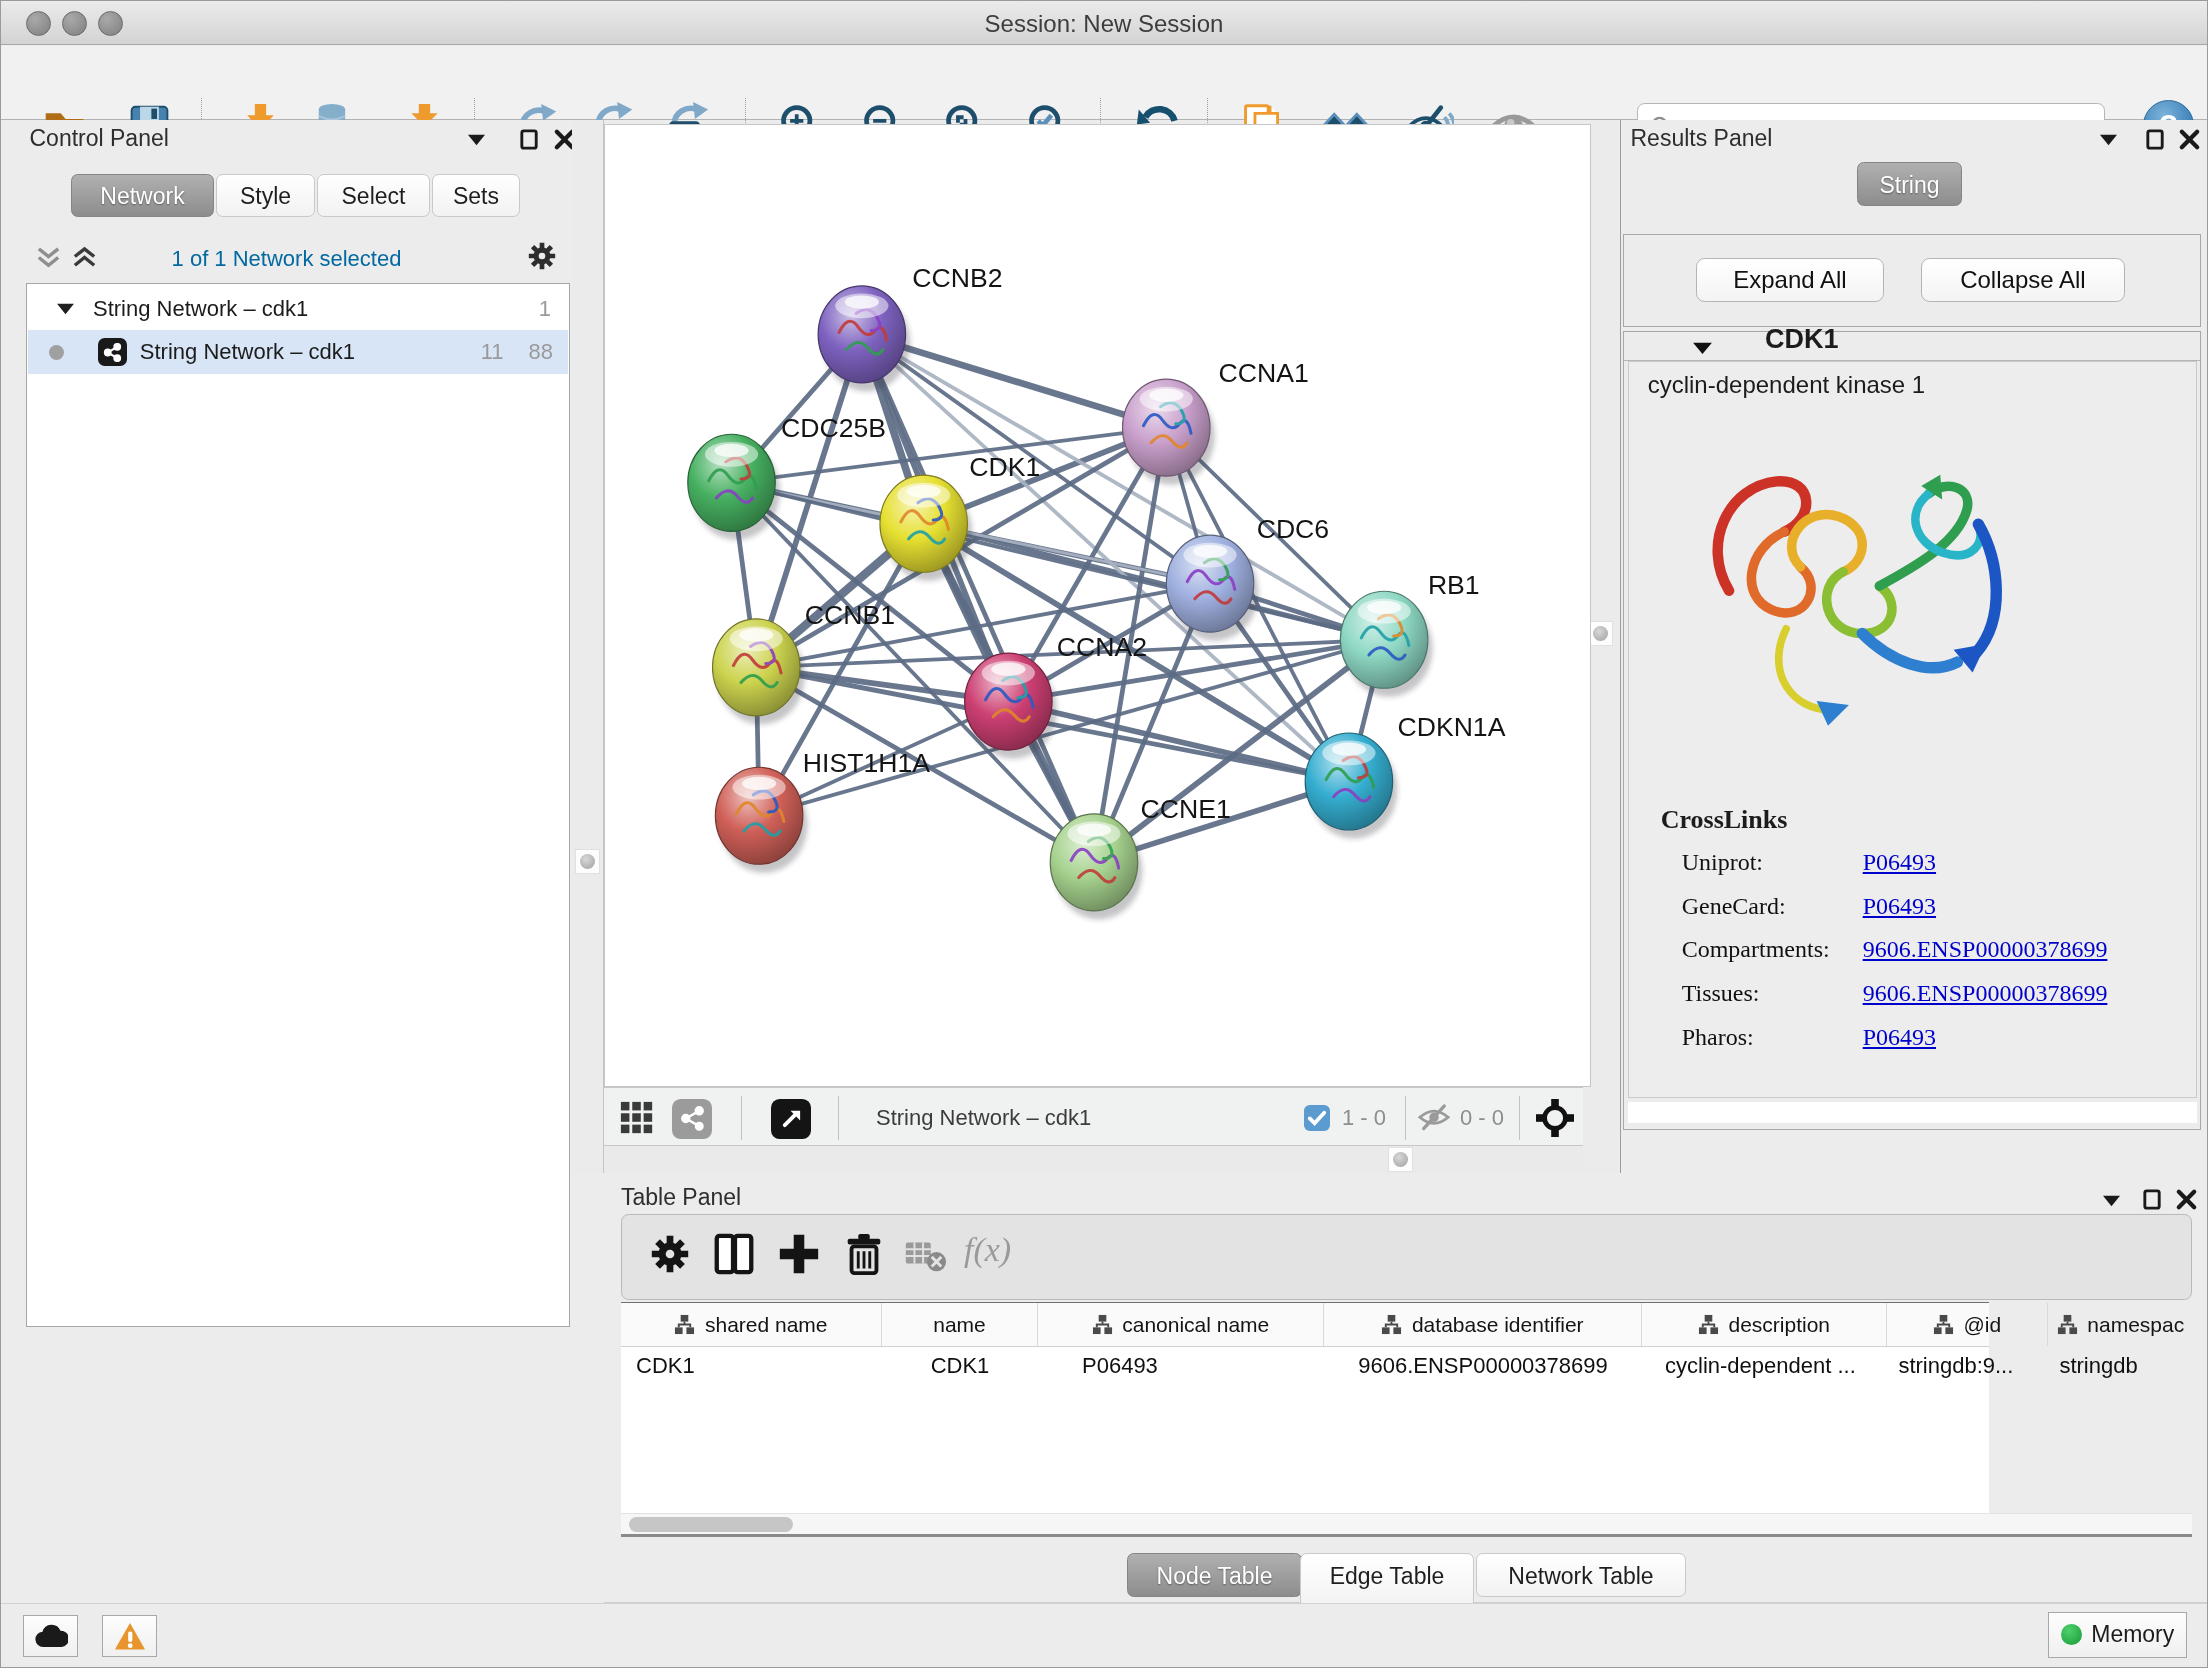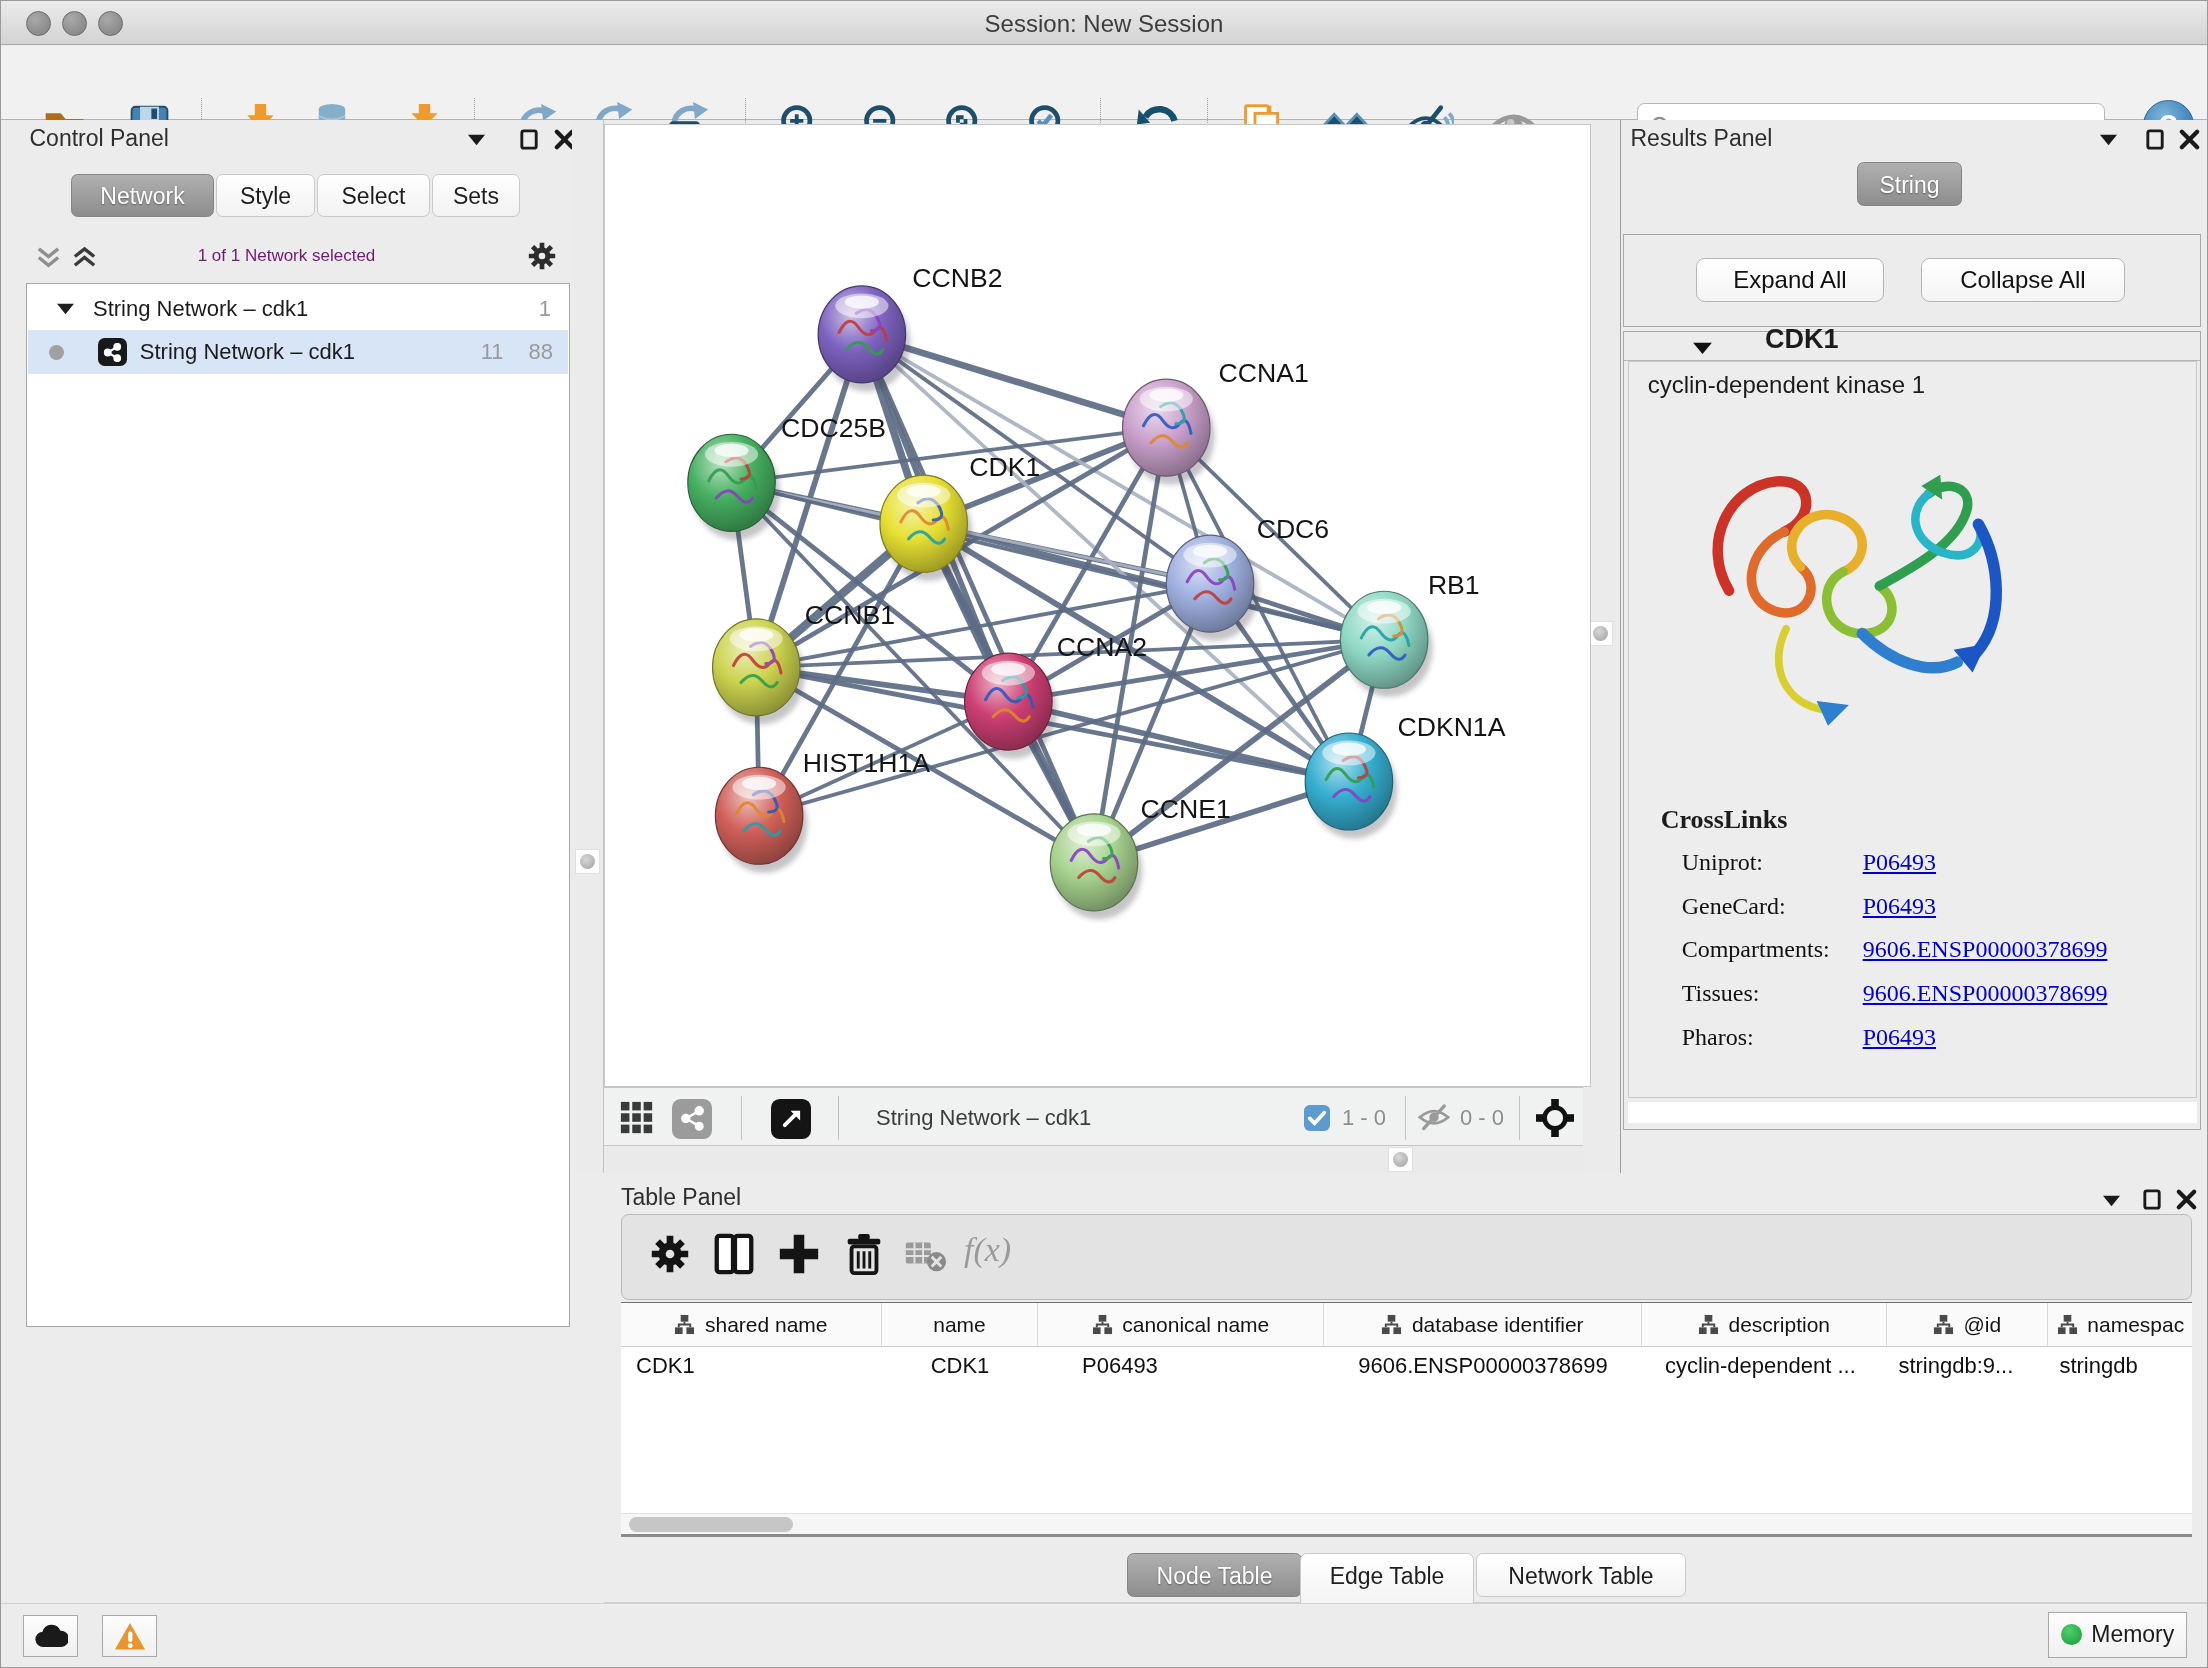--- a/index.html
+++ b/index.html
@@ -76,21 +76,21 @@
   .serif { font-family:"Liberation Serif", serif; }
   .xlink { color:#0000cc; text-decoration:underline; font-family:"Liberation Serif",serif; font-size:24px; }
   .xl-label { font-family:"Liberation Serif",serif; font-size:24px; color:#111; }
 
   
   .tablepanel { position:absolute; left:603px; top:1172px; width:1605px; height:430px; background:#ececec;
     border-bottom:1px solid #cfcfcf; }
   .tp-toolbar { position:absolute; left:17px; top:41px; width:1571px; height:86px; background:#e3e3e3;
     border:1px solid #b9b9b9; border-radius:7.6px; }
   .tp-ico { position:absolute; top:16px; width:46px; height:46px; }
-  .tbl { position:absolute; left:17px; top:129px; width:1571px; height:211px; background:#fff;
+  .tbl { position:absolute; left:17px; top:129px; width:1368px; height:211px; background:#fff;
     border-top:1.9px solid #6f6f6f;text-align:center; }
   .tbl-head { display:flex; height:44px; background:#fafafa; border-bottom:1px solid #cfcfcf; }
   .th { display:flex; align-items:center; justify-content:center; gap:9.5px; font-size:21px; color:#141414;
     border-right:1px solid #d9d9d9; overflow:hidden; white-space:nowrap; flex:none; }
   .tbl-row { display:flex; height:38px; }
   .td { font-size:22px; color:#101010; overflow:hidden; white-space:nowrap; flex:none;
     display:flex; align-items:center; }
   .hscroll { position:absolute; left:17px; top:340px; width:1571px; height:21px; background:#f6f6f6;
     border-top:1px solid #e2e2e2; }
   .hthumb { position:absolute; left:7.6px; top:2.9px; width:164px; height:15px; border-radius:7.6px; background:#c6c6c6; }
@@ -324,21 +324,21 @@
           </g>
         </svg>
       </span>
     <span class="abs" style="left:70px; top:124px">
       <svg width="27" height="27" viewBox="0 0 28 28">
           <g stroke="#3a3a3a" stroke-width="3.5" fill="none">
             <path d="M4 13 L14 5 L24 13 M4 22 L14 14 L24 22"></path>
           </g>
         </svg>
       </span>
-    <span class="abs" style="left:0; top:126px; width:571px; text-align:center; font-size:17px; color:#701a75">1 of 1 Network selected</span>
+    <span class="abs" style="left:0; top:126px; width:571px; text-align:center; font-size:22px; color:#0369a1">1 of 1 Network selected</span>
     <span class="abs" style="left:525px; top:120px">
       <svg width="32" height="32" viewBox="0 0 34 34">
           <g stroke="#2d2d2d" stroke-width="5">
             <path d="M17 3 v6 M17 25 v6 M3 17 h6 M25 17 h6 M7 7 l4 4 M23 23 l4 4 M27 7 l-4 4 M11 23 l-4 4"></path>
           </g>
       <circle cx="17" cy="17" r="9" fill="#2d2d2d"></circle>
           <circle cx="17" cy="17" r="3.5" fill="#ececec"></circle>
         </svg>
       </span>
 

